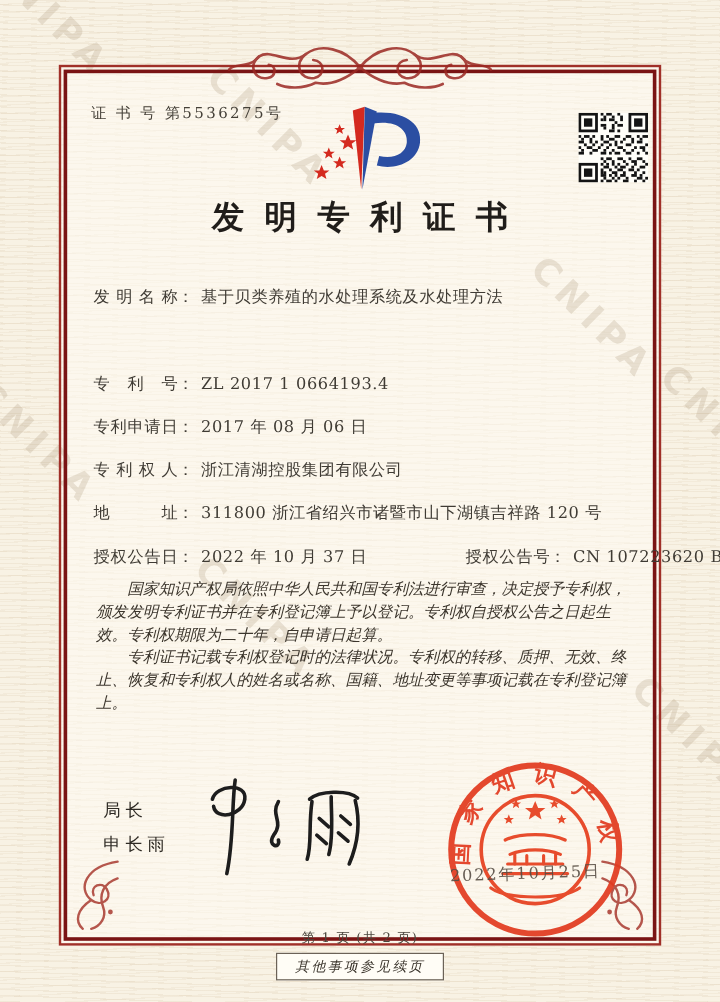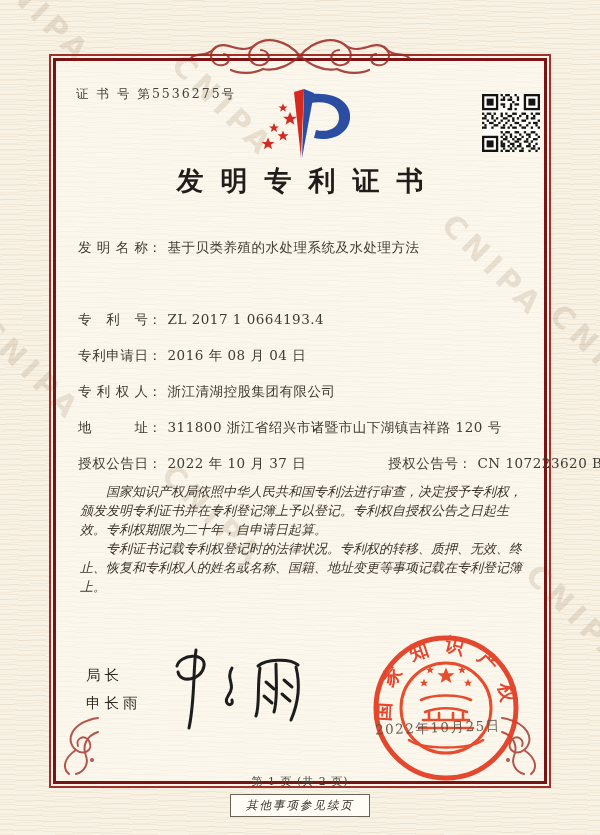--- a/index.html
+++ b/index.html
@@ -278,21 +278,21 @@
 
     <div class="title">发明专利证书</div>
 
     <div class="row" style="top:239px;">
       <span class="flabel">发明名称</span><span class="fcolon">：</span><span class="fvalue">基于贝类养殖的水处理系统及水处理方法</span>
     </div>
     <div class="row" style="top:311px;">
       <span class="flabel">专利号</span><span class="fcolon">：</span><span class="fvalue">ZL 2017 1 0664193.4</span>
     </div>
     <div class="row" style="top:347px;">
-      <span class="flabel">专利申请日</span><span class="fcolon">：</span><span class="fvalue">2016 年 08 月 04 日</span>
+      <span class="flabel">专利申请日</span><span class="fcolon">：</span><span class="fvalue">2017 年 08 月 06 日</span>
     </div>
     <div class="row" style="top:383px;">
       <span class="flabel">专利权人</span><span class="fcolon">：</span><span class="fvalue">浙江清湖控股集团有限公司</span>
     </div>
     <div class="row" style="top:419px;">
       <span class="flabel">地址</span><span class="fcolon">：</span><span class="fvalue">311800 浙江省绍兴市诸暨市山下湖镇吉祥路 120 号</span>
     </div>
     <div class="row" style="top:455px;">
       <span class="flabel">授权公告日</span><span class="fcolon">：</span><span class="fvalue">2022 年 10 月 37 日</span>
       <span class="grant2">

